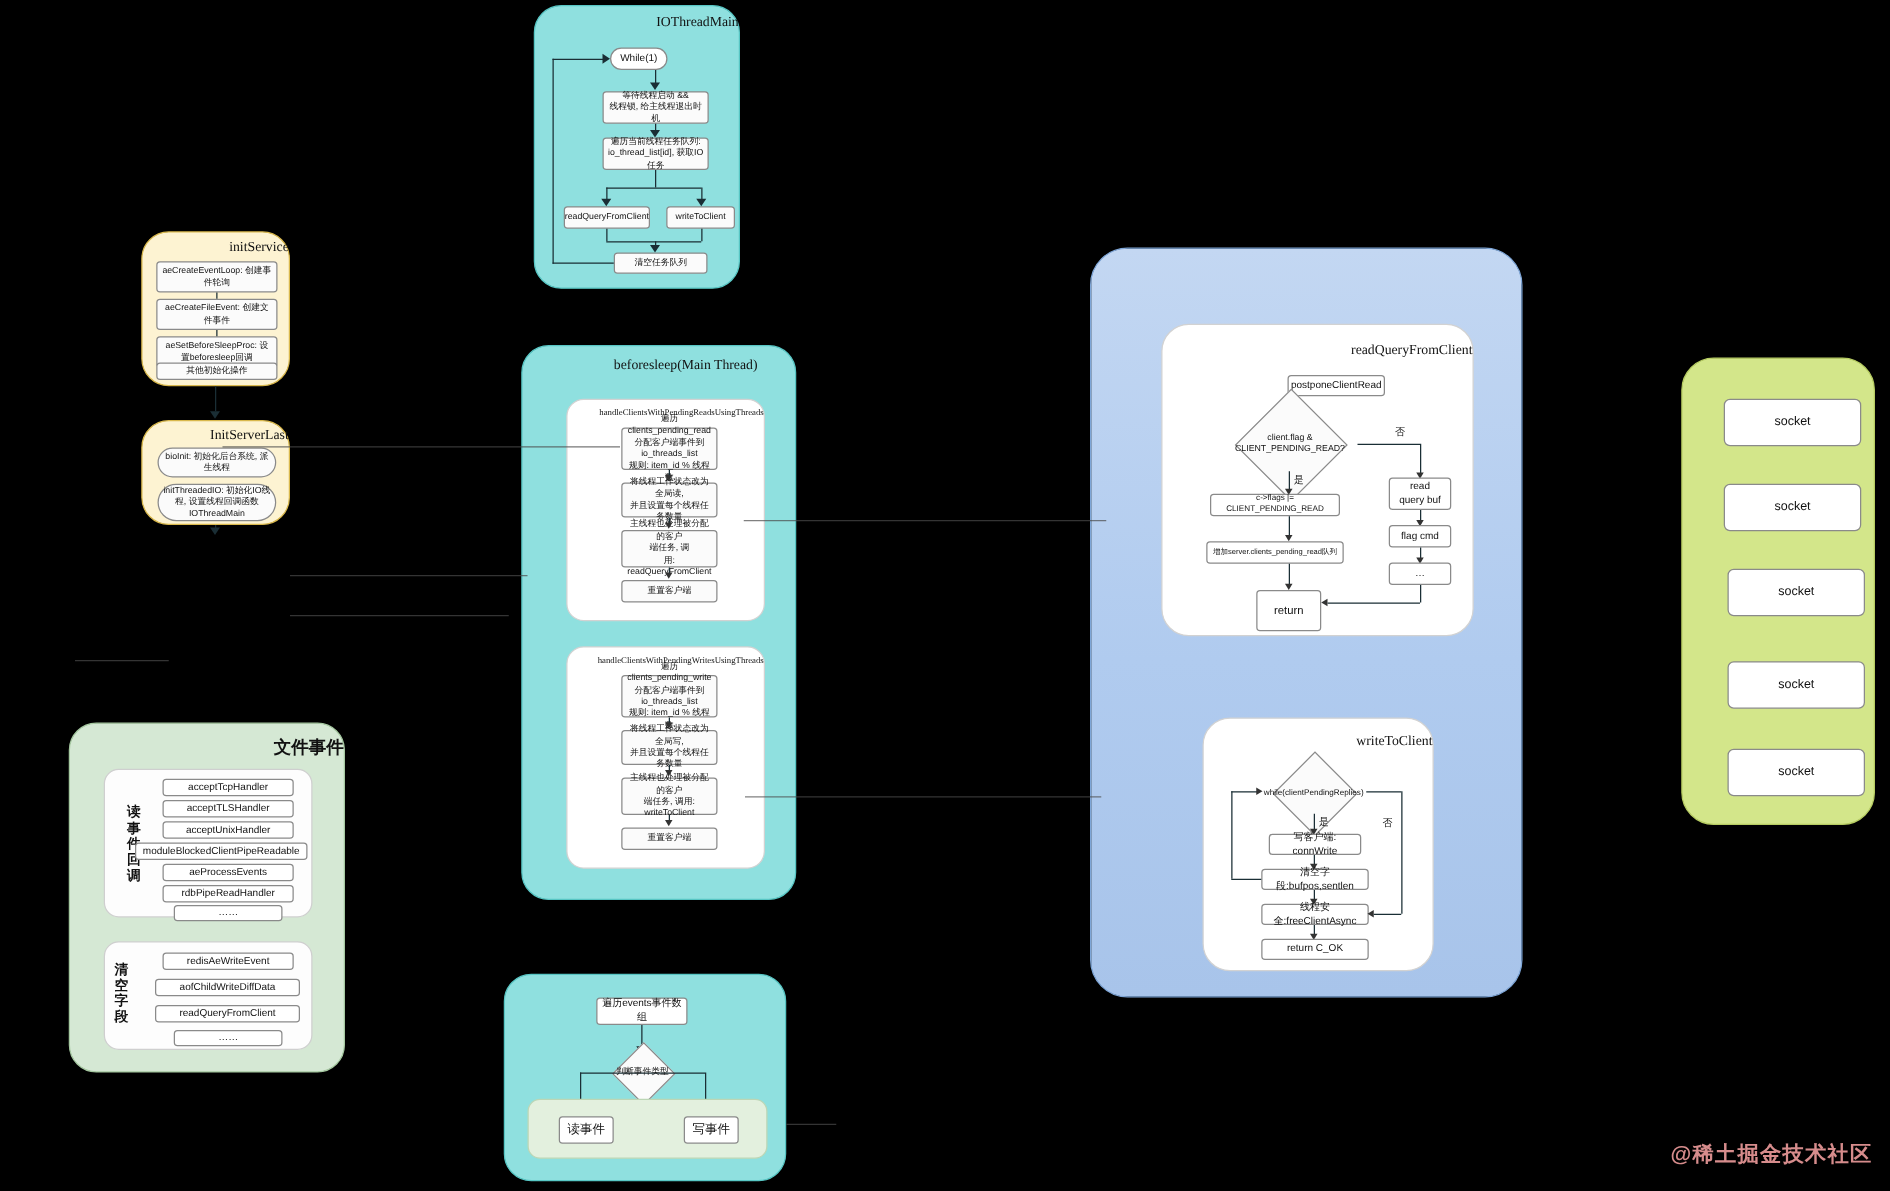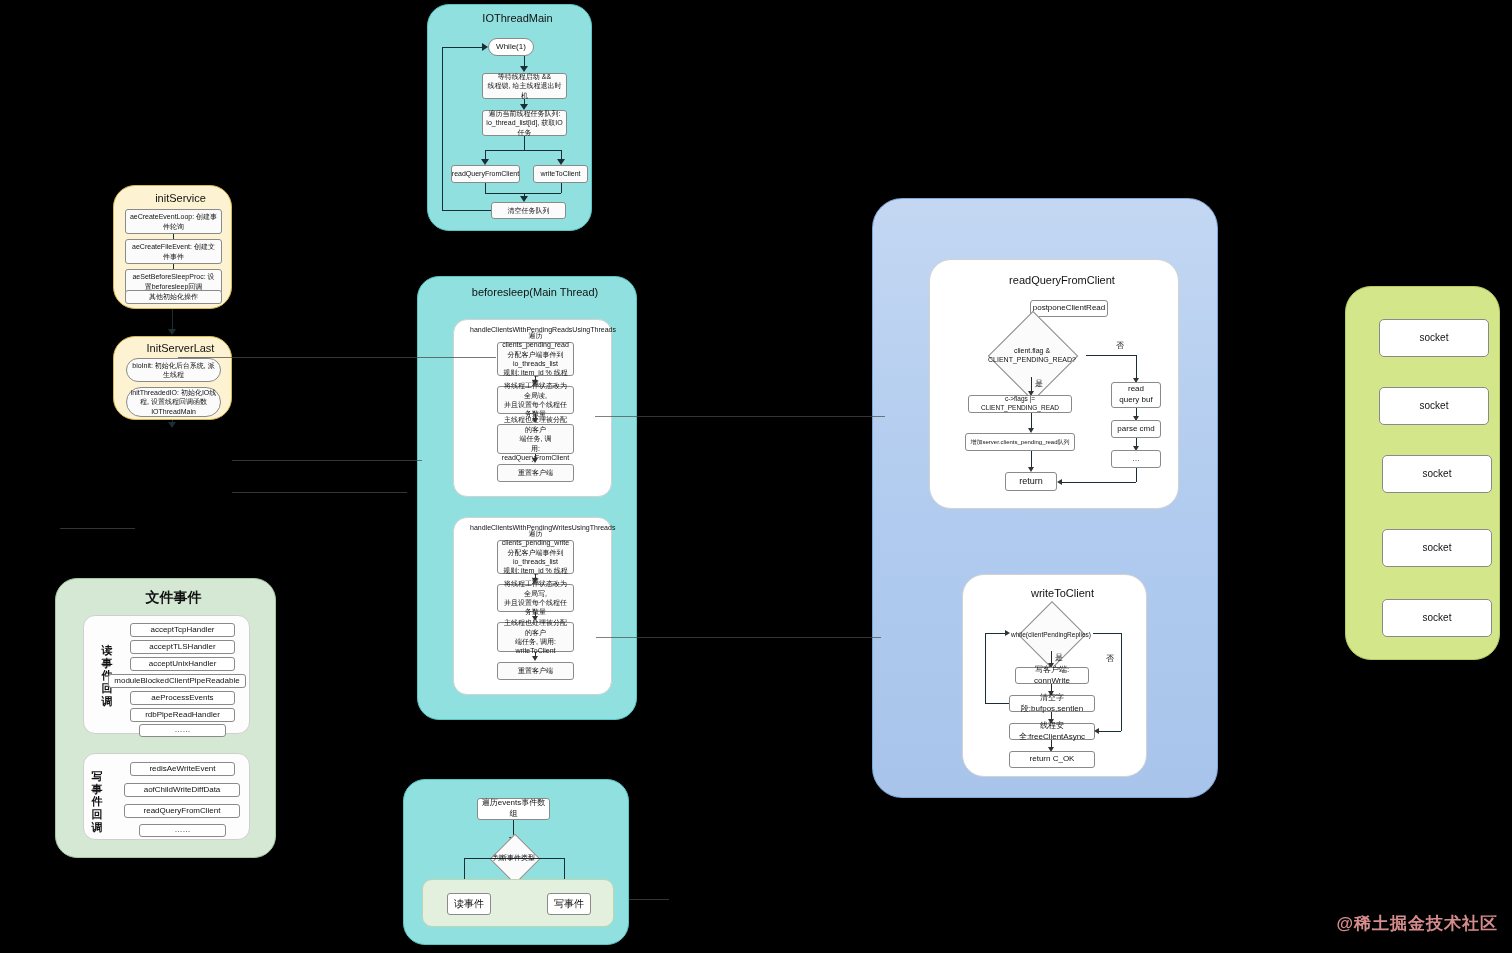--- a/index.html
+++ b/index.html
@@ -12,21 +12,21 @@
   .panel.yellow{background:#fdf3d2;border:1px solid #d9b84c;}
   .panel.teal{background:#8fe0df;border:1px solid #57c6c4;}
   .panel.green{background:#d5e8d4;border:1px solid #a5c8a0;}
   .panel.lime{background:#d3e68a;border:1px solid #b6cc62;}
   .panel.blue{background:linear-gradient(180deg,#c3d7f2 0%,#b0cbef 55%,#a8c4ea 100%);
               border:1px solid #7ea6d8;}
   .panel.white{background:#fff;border:1px solid #d2d2d2;}
   .panel.whiteplain{background:#fdfdfd;border:1px solid #cfcfcf;}
   .panel.greenin{background:#e3f0de;border:1px solid #bcd6b5;}
 
-  .ptitle{position:absolute;left:16px;right:0;text-align:center;font-size:11px;color:#111;}
+  .ptitle{position:absolute;left:16px;right:0;text-align:right;font-size:11px;color:#111;font-family:Liberation Serif, serif;}
   .ptitle.cn{font-size:14px;font-weight:700;}
 
   
   .node{position:absolute;background:#fbfbfb;border:1px solid #8a8a8a;border-radius:3px;
         box-sizing:border-box;display:flex;align-items:center;justify-content:center;
         text-align:center;font-size:7px;line-height:1.35;padding:2px 3px;color:#111;}
   .node.r{border-radius:16px;}
   .node.plain{background:#fff;}
   .node.s8{font-size:8px;}
   .node.s9{font-size:9px;}
@@ -94,21 +94,21 @@
       <div class="node plain s8" style="left:46px;top:7px;width:105px;height:14px;">acceptTcpHandler</div>
       <div class="node plain s8" style="left:46px;top:24px;width:105px;height:14px;">acceptTLSHandler</div>
       <div class="node plain s8" style="left:46px;top:41px;width:105px;height:14px;">acceptUnixHandler</div>
       <div class="node plain s8" style="left:24px;top:58px;width:138px;height:14px;">moduleBlockedClientPipeReadable</div>
       <div class="node plain s8" style="left:46px;top:75px;width:105px;height:14px;">aeProcessEvents</div>
       <div class="node plain s8" style="left:46px;top:92px;width:105px;height:14px;">rdbPipeReadHandler</div>
       <div class="node plain s8" style="left:55px;top:108px;width:87px;height:13px;">……</div>
     </div>
 
     <div class="panel whiteplain" style="left:27px;top:174px;width:167px;height:87px;border-radius:12px;">
-      <div class="vlabel" style="left:6px;top:16px;">写事件回调</div>
+      <div class="vlabel" style="left:6px;top:16px;">清空字段</div>
       <div class="node plain s8" style="left:46px;top:8px;width:105px;height:14px;">redisAeWriteEvent</div>
       <div class="node plain s8" style="left:40px;top:29px;width:116px;height:14px;">aofChildWriteDiffData</div>
       <div class="node plain s8" style="left:40px;top:50px;width:116px;height:14px;">readQueryFromClient</div>
       <div class="node plain s8" style="left:55px;top:70px;width:87px;height:13px;">……</div>
     </div>
   </div>
 
   <div class="panel teal" style="left:427px;top:4px;width:165px;height:227px;">
     <div class="ptitle" style="top:7px;">IOThreadMain</div>
     <div class="node r plain s8" style="left:60px;top:33px;width:46px;height:18px;border-radius:12px;">While(1)</div>
@@ -221,30 +221,30 @@
       <div class="elabel" style="left:186px;top:80px;">否</div>
 
       <div class="ln lnv" style="left:101px;top:117px;height:17px;"></div>
       <div class="arw sm down" style="left:98px;top:131px;"></div>
       <div class="node plain" style="left:38px;top:135px;width:104px;height:18px;font-size:6.5px;">c-&gt;flags |= CLIENT_PENDING_READ</div>
       <div class="ln lnv" style="left:101px;top:153px;height:18px;"></div>
       <div class="arw sm down" style="left:98px;top:168px;"></div>
       <div class="node plain" style="left:35px;top:173px;width:110px;height:18px;font-size:6px;">增加server.clients_pending_read队列</div>
       <div class="ln lnv" style="left:101px;top:191px;height:19px;"></div>
       <div class="arw sm down" style="left:98px;top:207px;"></div>
-      <div class="node plain s9" style="left:75px;top:212px;width:52px;height:19px;">return</div>
+      <div class="node plain s9" style="left:75px;top:212px;width:52px;height:33px;">return</div>
 
       <div class="ln lnh" style="left:156px;top:95px;width:50px;"></div>
       <div class="ln lnv" style="left:206px;top:95px;height:26px;"></div>
       <div class="arw sm down" style="left:203px;top:118px;"></div>
       <div class="node plain s8" style="left:181px;top:122px;width:50px;height:26px;white-space:pre-line;">read
 query buf</div>
       <div class="ln lnv" style="left:206px;top:148px;height:11px;"></div>
       <div class="arw sm down" style="left:203px;top:156px;"></div>
-      <div class="node plain s8" style="left:181px;top:160px;width:50px;height:18px;">parse cmd</div>
+      <div class="node plain s8" style="left:181px;top:160px;width:50px;height:18px;">flag cmd</div>
       <div class="ln lnv" style="left:206px;top:178px;height:11px;"></div>
       <div class="arw sm down" style="left:203px;top:186px;"></div>
       <div class="node plain s8" style="left:181px;top:190px;width:50px;height:18px;">…</div>
       <div class="ln lnv" style="left:206px;top:208px;height:14px;"></div>
       <div class="ln lnh" style="left:132px;top:222px;width:74px;"></div>
       <div class="arw sm left" style="left:127px;top:219px;"></div>
     </div>
 
     <div class="panel white" style="left:89px;top:375px;width:185px;height:203px;border-radius:22px;">
       <div class="ptitle s11" style="top:12px;font-size:11px;">writeToClient</div>

